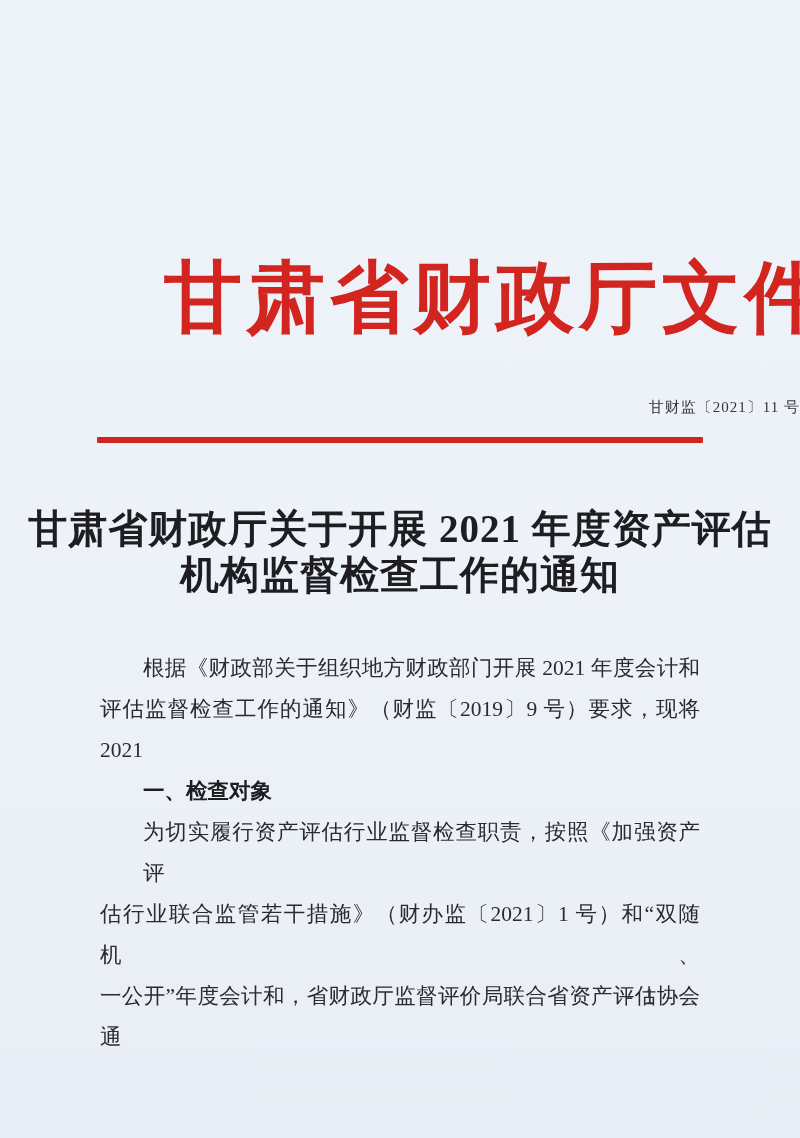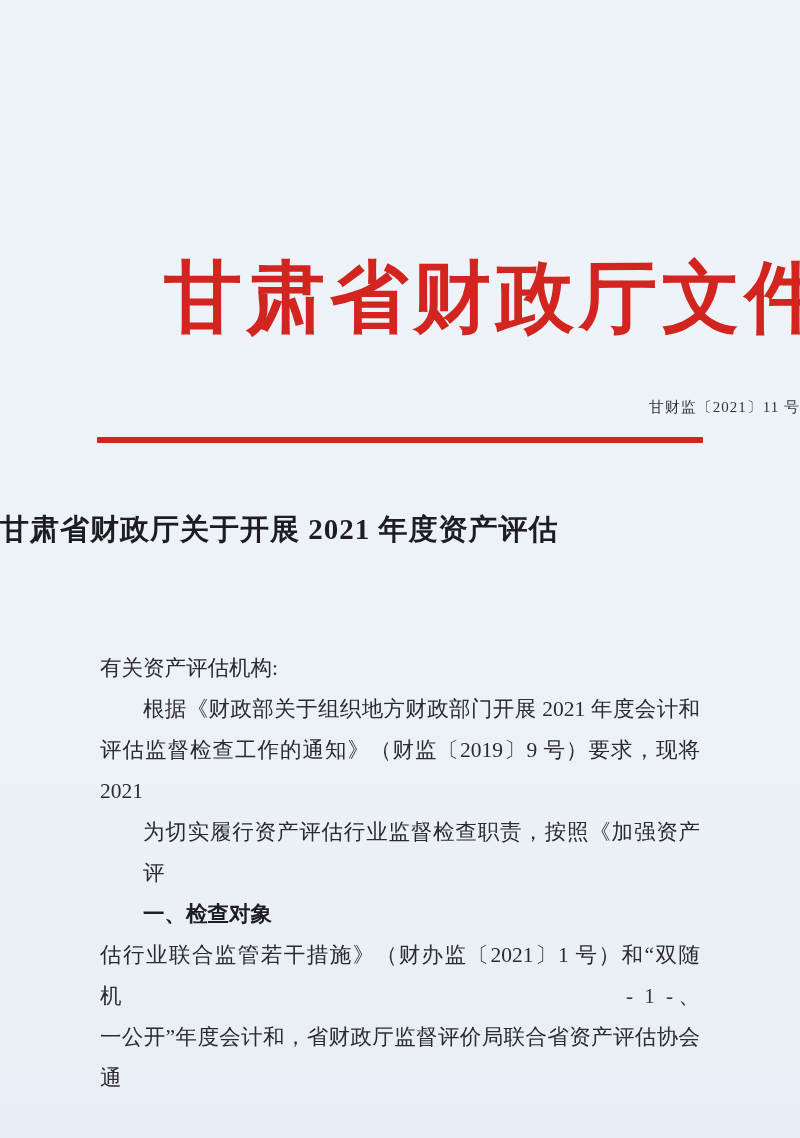--- a/index.html
+++ b/index.html
@@ -46,22 +46,22 @@
     width: 606px;
     height: 6px;
     background: #d2251f;
     border-radius: 1px;
   }
   .doc-title {
     position: absolute;
     top: 506px;
     left: 0;
     width: 100%;
-    text-align: left;
-    font-size: 29px;
+    text-align: center;
+    font-size: 39px;
     font-weight: bold;
     line-height: 46px;
     color: #1d1d22;
     letter-spacing: 1px;
   }
   .body-text {
     position: absolute;
     top: 648px;
     left: 100px;
     width: 600px;
@@ -93,27 +93,27 @@
 <div class="page">
 
   <div class="letterhead">甘肃省财政厅文件</div>
 
   <div class="docnum">甘财监〔2021〕11 号</div>
 
   <div class="redline"></div>
 
   <div class="doc-title">
     <div>甘肃省财政厅关于开展 2021 年度资产评估</div>
+    <div>机构监督检查工作的通知</div>
   </div>
 
   <div class="body-text">
-    <div class="line">有关资产评估机构:</div>
     <div class="line full indent">根据《财政部关于组织地方财政部门开展 2021 年度会计和</div>
     <div class="line full">评估监督检查工作的通知》（财监〔2019〕9 号）要求，现将 2021</div>
+    <div class="line bold indent">一、检查对象</div>
     <div class="line full indent">为切实履行资产评估行业监督检查职责，按照《加强资产评</div>
-    <div class="line bold indent">一、检查对象</div>
     <div class="line full">估行业联合监管若干措施》（财办监〔2021〕1 号）和“双随机、</div>
     <div class="line full">一公开”年度会计和，省财政厅监督评价局联合省资产评估协会通</div>
   </div>
 
   <div class="pagenum">- 1 -</div>
 
 </div>
 
 </body></html>

